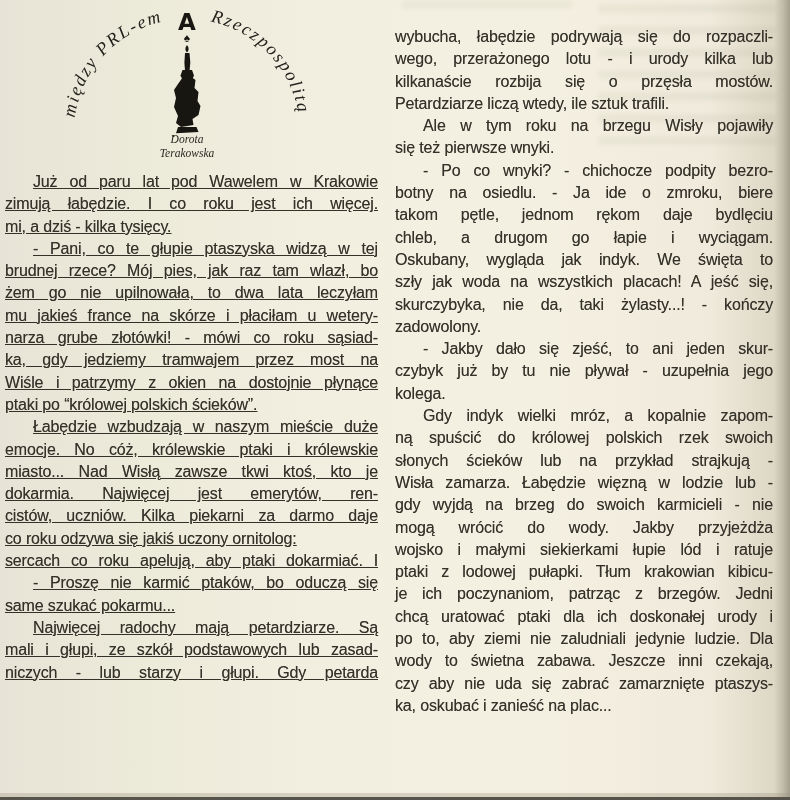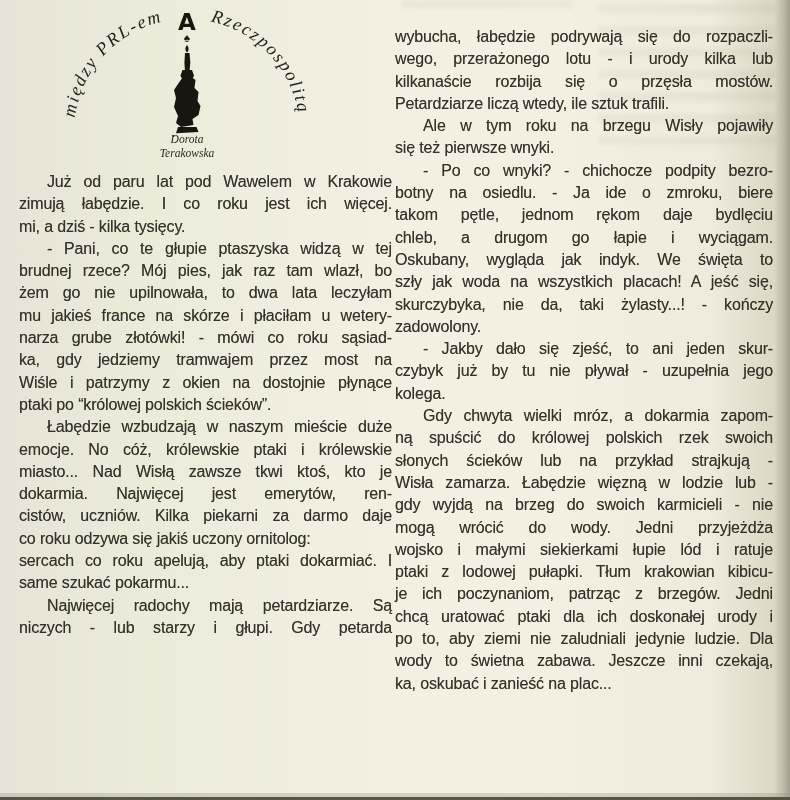--- a/index.html
+++ b/index.html
@@ -15,21 +15,21 @@
   }
   
   .col {
     position:absolute;
     font-size:16px;
     line-height:22.3px;
     letter-spacing:-0.15px;
     color:#343129;
     text-shadow:0 0 0.4px rgba(46,43,36,0.55);
   }
-  .col-left  { left:19px;  top:171px; width:373px; }
+  .col-left  { left:5px;  top:171px; width:373px;text-decoration:underline; }
   .col-right { left:395px; top:26px; width:378px; }
   .para { margin:0; }
   .ln { height:22.3px; text-align:justify; text-align-last:justify; white-space:nowrap; }
   .ln.last { text-align-last:left; }
   .ln.ind { padding-left:28px; }
   
   .emblem { position:absolute; left:62px; top:0; width:250px; height:168px; }
   .emblem svg { display:block; width:100%; height:100%; }
   .arc-text { font-family:"Liberation Serif", serif; font-style:italic; font-size:18px;
               letter-spacing:2px; fill:#23211c; }
@@ -115,24 +115,26 @@
       <div class="para">
         <div class="ln ind">Łabędzie wzbudzają w naszym mieście duże</div>
         <div class="ln">emocje. No cóż, królewskie ptaki i królewskie</div>
         <div class="ln">miasto... Nad Wisłą zawsze tkwi ktoś, kto je</div>
         <div class="ln">dokarmia. Najwięcej jest emerytów, ren-</div>
         <div class="ln">cistów, uczniów. Kilka piekarni za darmo daje</div>
         <div class="ln last">co roku odzywa się jakiś uczony ornitolog:</div>
         <div class="ln">sercach co roku apelują, aby ptaki dokarmiać. I</div>
       </div>
       <div class="para">
+        <div class="ln ind">- Proszę nie karmić ptaków, bo oduczą się</div>
         <div class="ln last">same szukać pokarmu...</div>
       </div>
       <div class="para">
         <div class="ln ind">Najwięcej radochy mają petardziarze. Są</div>
+        <div class="ln">mali i głupi, ze szkół podstawowych lub zasad-</div>
         <div class="ln">niczych - lub starzy i głupi. Gdy petarda</div>
       </div>
     </div>
   <div class="col col-right">
       <div class="para">
         <div class="ln">wybucha, łabędzie podrywają się do rozpaczli-</div>
         <div class="ln">wego, przerażonego lotu - i urody kilka lub</div>
         <div class="ln">kilkanaście rozbija się o przęsła mostów.</div>
         <div class="ln last">Petardziarze liczą wtedy, ile sztuk trafili.</div>
       </div>
@@ -149,32 +151,33 @@
         <div class="ln">szły jak woda na wszystkich placach! A jeść się,</div>
         <div class="ln">skurczybyka, nie da, taki żylasty...! - kończy</div>
         <div class="ln last">zadowolony.</div>
       </div>
       <div class="para">
         <div class="ln ind">- Jakby dało się zjeść, to ani jeden skur-</div>
         <div class="ln">czybyk już by tu nie pływał - uzupełnia jego</div>
         <div class="ln last">kolega.</div>
       </div>
       <div class="para">
-        <div class="ln ind">Gdy chwyta wielki mróz, a dokarmia zapom-</div>
+        <div class="ln ind">Gdy indyk wielki mróz, a kopalnie zapom-</div>
         <div class="ln">ną spuścić do królowej polskich rzek swoich</div>
         <div class="ln">słonych ścieków lub na przykład strajkują -</div>
         <div class="ln">Wisła zamarza. Łabędzie więzną w lodzie lub -</div>
         <div class="ln">gdy wyjdą na brzeg do swoich karmicieli - nie</div>
-        <div class="ln">mogą wrócić do wody. Jedni przyjeżdża</div>
+        <div class="ln">mogą wrócić do wody. Jakby przyjeżdża</div>
         <div class="ln">wojsko i małymi siekierkami łupie lód i ratuje</div>
         <div class="ln">ptaki z lodowej pułapki. Tłum krakowian kibicu-</div>
         <div class="ln">je ich poczynaniom, patrząc z brzegów. Jedni</div>
         <div class="ln">chcą uratować ptaki dla ich doskonałej urody i</div>
         <div class="ln">po to, aby ziemi nie zaludniali jedynie ludzie. Dla</div>
         <div class="ln">wody to świetna zabawa. Jeszcze inni czekają,</div>
+        <div class="ln">czy aby nie uda się zabrać zamarznięte ptaszys-</div>
         <div class="ln last">ka, oskubać i zanieść na plac...</div>
       </div>
     </div>
 
   <div class="edge-right"></div>
   <div class="edge-bottom-soft"></div>
   <div class="edge-bottom"></div>
 </div>
 
 </body></html>

